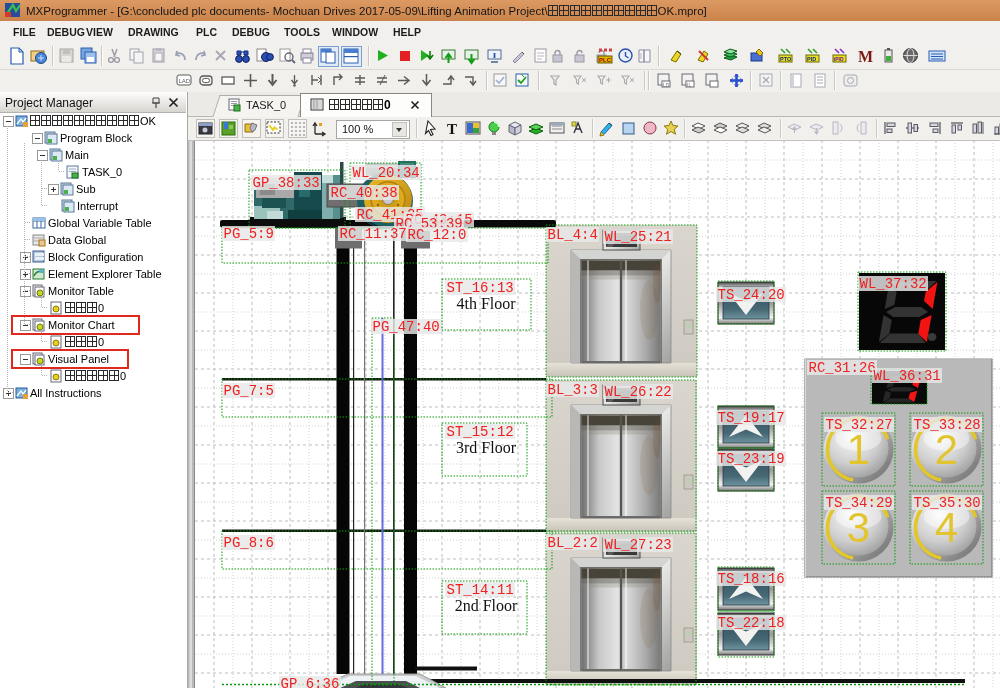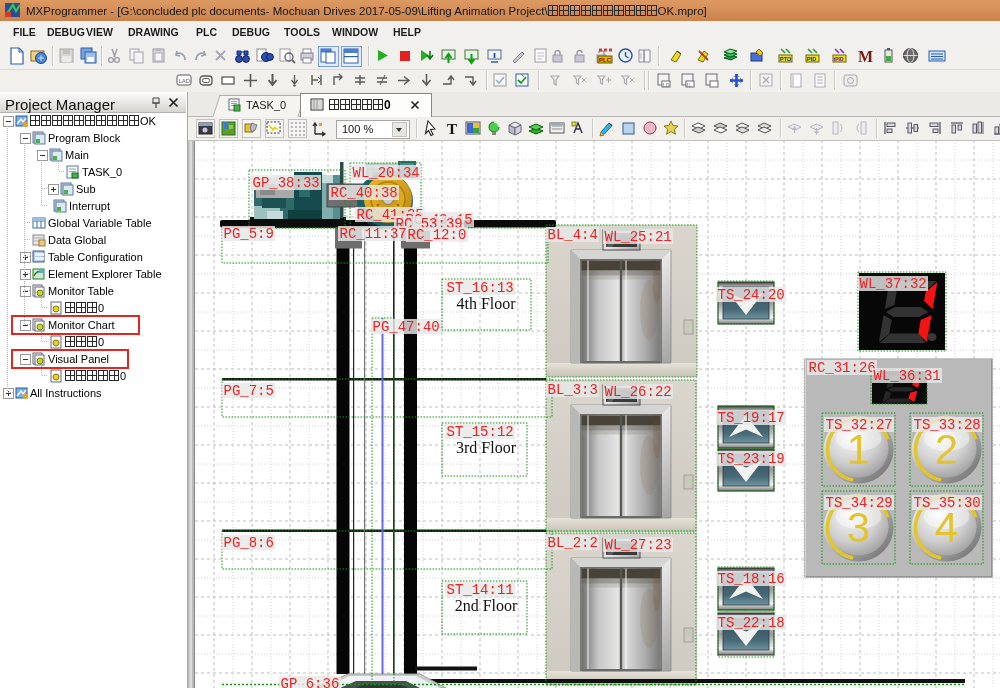--- a/index.html
+++ b/index.html
@@ -2,21 +2,21 @@
 <html><head><meta charset="utf-8"><style>
 html,body{margin:0;padding:0;width:1000px;height:688px;overflow:hidden;background:#f0eeea;font-family:"Liberation Sans",sans-serif;}
 #titlebar{position:absolute;left:0;top:0;width:1000px;height:21px;background:linear-gradient(#dc9a62,#c9834b);color:#151515;font-size:11.5px;line-height:20px;white-space:nowrap;z-index:5;}
 #menubar{position:absolute;left:0;top:21px;width:1000px;height:22px;background:#f1f0ee;font-size:10.5px;color:#1a1a1a;font-weight:bold;z-index:5;}
 #menubar span{position:absolute;top:5px;}
 #tb1{position:absolute;left:0;top:43px;width:1000px;height:26px;background:#f2f0ec;border-bottom:1px solid #dbd9d5;z-index:5;}
 #tb2{position:absolute;left:0;top:70px;width:1000px;height:22px;background:#f2f0ec;z-index:5;}
 .ic{position:absolute;}
 .vsep{position:absolute;width:1px;background:#c9c7c3;border-right:1px solid #fdfdfd;}
 #leftpanel{position:absolute;left:0;top:92px;width:187px;height:596px;background:#fff;border-right:1px solid #a9a7a3;z-index:4;}
-#lphead{position:absolute;left:0;top:0;width:186px;height:20px;background:linear-gradient(#fdfdfd,#d8d5cf);border-bottom:1px solid #b5b3af;font-size:15px;color:#111;}
+#lphead{position:absolute;left:0;top:0;width:186px;height:20px;background:linear-gradient(#fdfdfd,#d8d5cf);border-bottom:1px solid #b5b3af;font-size:12px;color:#111;}
 .trow{position:absolute;height:17px;font-size:11px;color:#000;white-space:nowrap;}
 .trow .tx{position:absolute;top:3px;}
 .expb{position:absolute;top:4px;width:9px;height:9px;background:#fff;border:1px solid #999;}
 .ticon{position:absolute;top:2px;}
 .expb .h{position:absolute;left:1.5px;top:3.5px;width:5px;height:1px;background:#333;}
 .expb .v{position:absolute;left:3.5px;top:1.5px;width:1px;height:5px;background:#333;}
 .redbox{position:absolute;border:2px solid #e0281e;z-index:3;}
 .cj{display:inline-block;width:10px;height:11px;border:1px solid #2a2a2a;box-sizing:border-box;position:relative;vertical-align:-1px;margin-right:1px;background:linear-gradient(#2a2a2a,#2a2a2a) 50% 0/1px 100% no-repeat,linear-gradient(#2a2a2a,#2a2a2a) 0 50%/100% 1px no-repeat;}
 .cjb .cj{border-width:1.5px;}
 #tabbar{position:absolute;left:188px;top:92px;width:812px;height:24px;background:#eceae6;border-bottom:1px solid #b9b7b3;z-index:4;}
@@ -357,21 +357,21 @@
       <span class="expb" style="left:3px">
         <span class="h"></span>
       </span>
       <svg class="ticon" style="left:15px" width="14" height="14" viewBox="0 0 14 14">
         <rect x="1" y="2" width="11" height="10" fill="#7ab0dc" stroke="#2a5a9a"></rect>
         <path d="M2 10 l4-5 2 3 3-4" stroke="#fff" stroke-width="1.3" fill="none"></path>
         <rect x="8" y="8" width="5" height="5" fill="#e8a030"></rect>
       </svg>
       <span class="tx" style="left:30px"><span class="cj"></span><span class="cj"></span><span class="cj"></span><span class="cj"></span><span class="cj"></span><span class="cj"></span><span class="cj"></span><span class="cj"></span><span class="cj"></span><span class="cj"></span>OK</span>
     </div>
-    <div class="trow" style="left:0;top:37px;width:186px">
+    <div class="trow" style="left:12px;top:37px;width:186px">
       <span class="expb" style="left:20px">
         <span class="h"></span>
       </span>
       <svg class="ticon" style="left:32px" width="14" height="14" viewBox="0 0 14 14">
         <rect x="1" y="1" width="10" height="11" fill="#c8d4e0" stroke="#5a7a9a"></rect>
         <rect x="3" y="3" width="10" height="10" fill="#dce8f4" stroke="#5a7a9a"></rect>
         <rect x="4" y="8" width="4" height="4" fill="#4ab04a"></rect>
       </svg>
       <span class="tx" style="left:48px">Program Block</span>
     </div>
@@ -399,21 +399,21 @@
         <span class="h"></span>
         <span class="v"></span>
       </span>
       <svg class="ticon" style="left:49px" width="14" height="14" viewBox="0 0 14 14">
         <rect x="1" y="1" width="10" height="11" fill="#c8d4e0" stroke="#5a7a9a"></rect>
         <rect x="3" y="3" width="10" height="10" fill="#dce8f4" stroke="#5a7a9a"></rect>
         <rect x="4" y="8" width="4" height="4" fill="#4ab04a"></rect>
       </svg>
       <span class="tx" style="left:65px">Sub</span>
     </div>
-    <div class="trow" style="left:4px;top:105px;width:222px">
+    <div class="trow" style="left:12px;top:105px;width:222px">
       <svg class="ticon" style="left:49px" width="14" height="14" viewBox="0 0 14 14">
         <rect x="1" y="1" width="10" height="11" fill="#c8d4e0" stroke="#5a7a9a"></rect>
         <rect x="3" y="3" width="10" height="10" fill="#dce8f4" stroke="#5a7a9a"></rect>
         <rect x="4" y="8" width="4" height="4" fill="#4ab04a"></rect>
       </svg>
       <span class="tx" style="left:65px">Interrupt</span>
     </div>
     <div class="trow" style="left:0;top:122px;width:186px">
       <svg class="ticon" style="left:32px" width="14" height="14" viewBox="0 0 14 14">
         <rect x="1" y="2" width="12" height="10" fill="#fff" stroke="#3a6aa0"></rect>
@@ -433,21 +433,21 @@
     <div class="trow" style="left:0;top:156px;width:186px">
       <span class="expb" style="left:20px">
         <span class="h"></span>
         <span class="v"></span>
       </span>
       <svg class="ticon" style="left:32px" width="14" height="14" viewBox="0 0 14 14">
         <rect x="1" y="1" width="11" height="11" fill="#b8c8e0" stroke="#3a5a8a"></rect>
         <rect x="3" y="3" width="9" height="3" fill="#e8f0f8"></rect>
         <rect x="3" y="7" width="9" height="3" fill="#e8f0f8"></rect>
       </svg>
-      <span class="tx" style="left:48px">Table Configuration</span>
+      <span class="tx" style="left:48px">Block Configuration</span>
     </div>
     <div class="trow" style="left:0;top:173px;width:186px">
       <span class="expb" style="left:20px">
         <span class="h"></span>
         <span class="v"></span>
       </span>
       <svg class="ticon" style="left:32px" width="14" height="14" viewBox="0 0 14 14">
         <rect x="1" y="2" width="11" height="10" fill="#d0e8d0" stroke="#2a7a2a"></rect>
         <path d="M2 9 c2-5 6-5 9-4" stroke="#2a7a2a" fill="none" stroke-width="1.4"></path>
         <circle cx="9" cy="4" r="2" fill="#4ab0e8"></circle>

